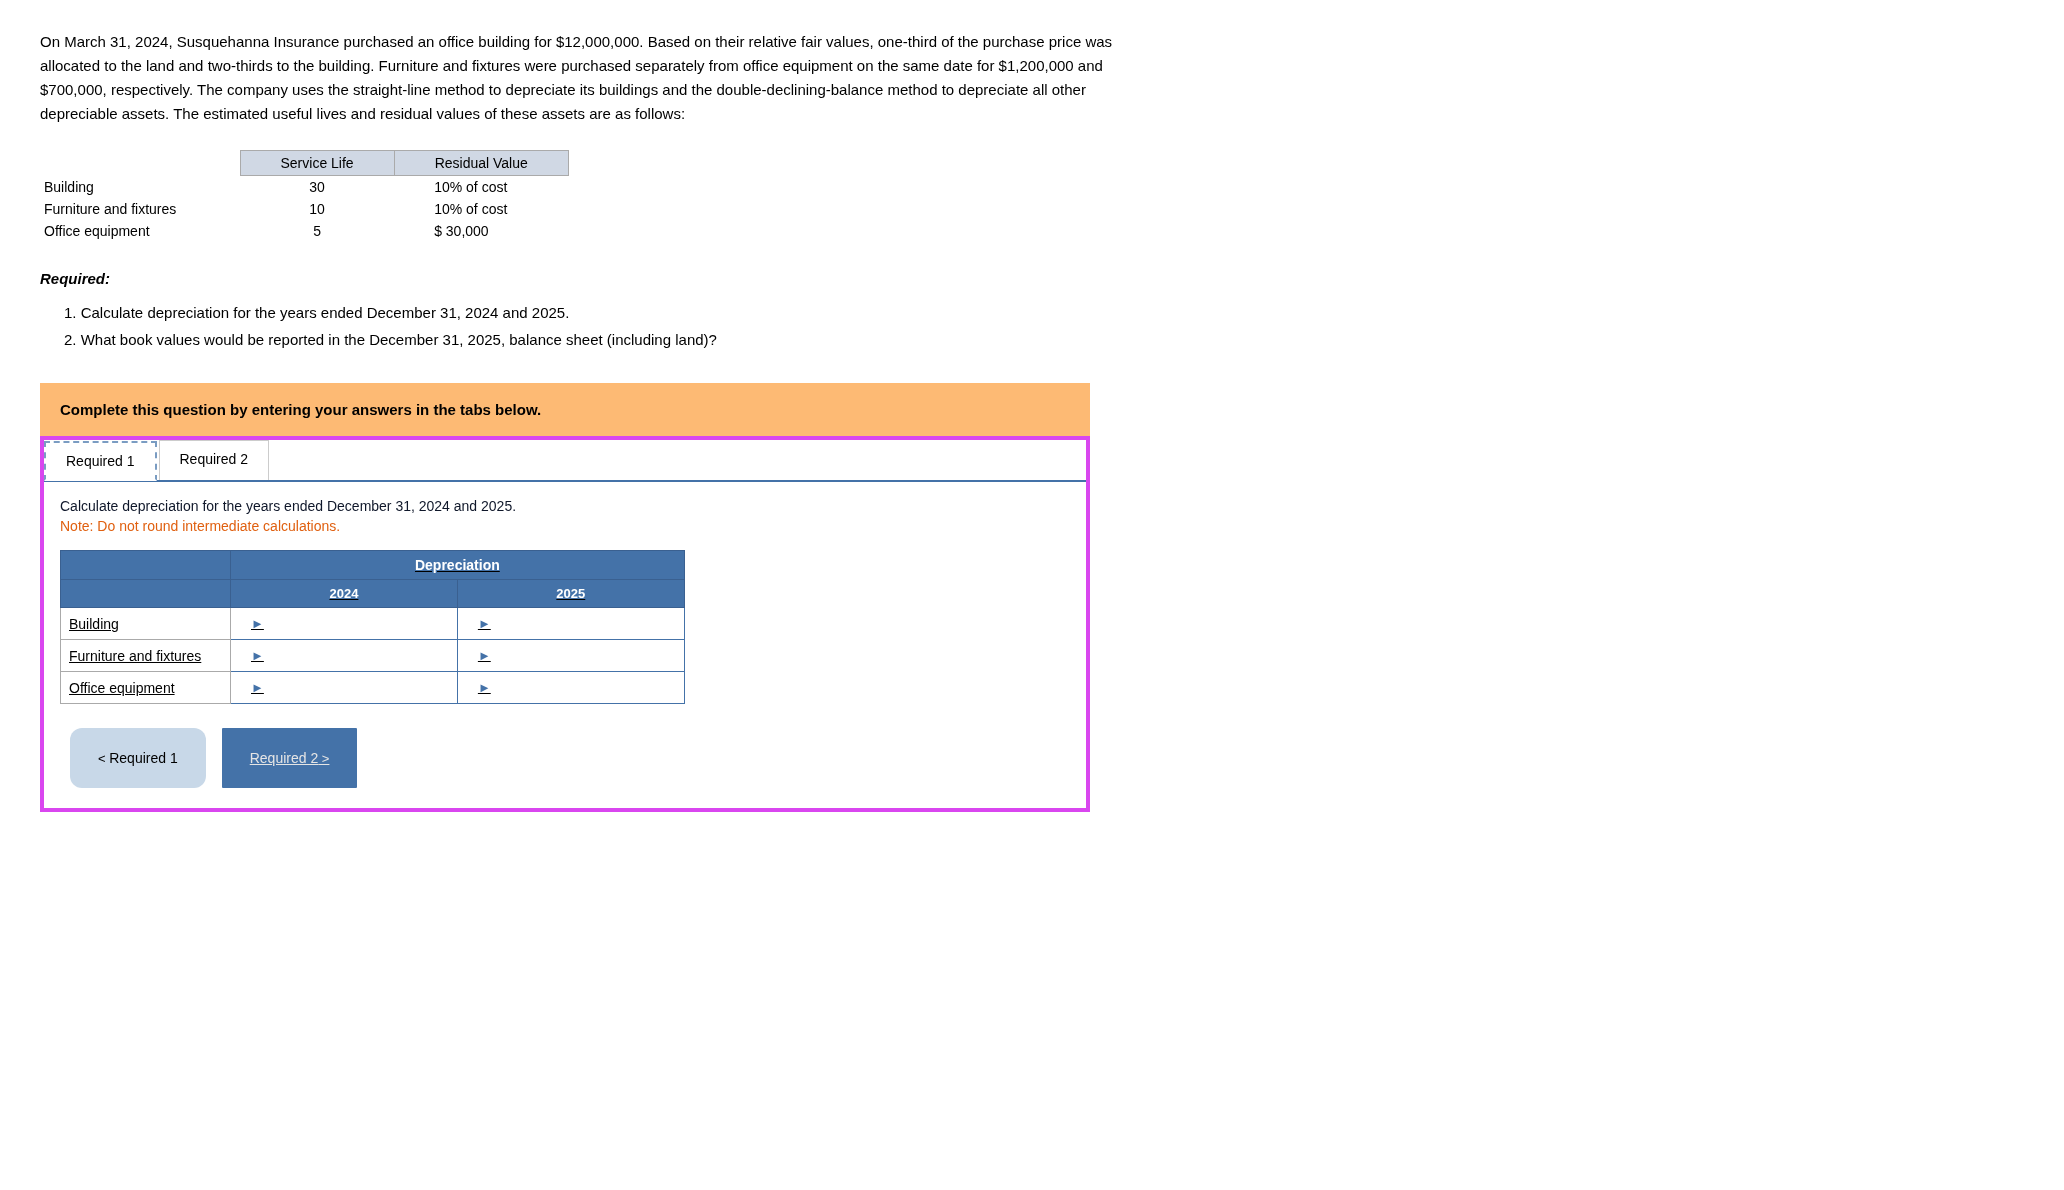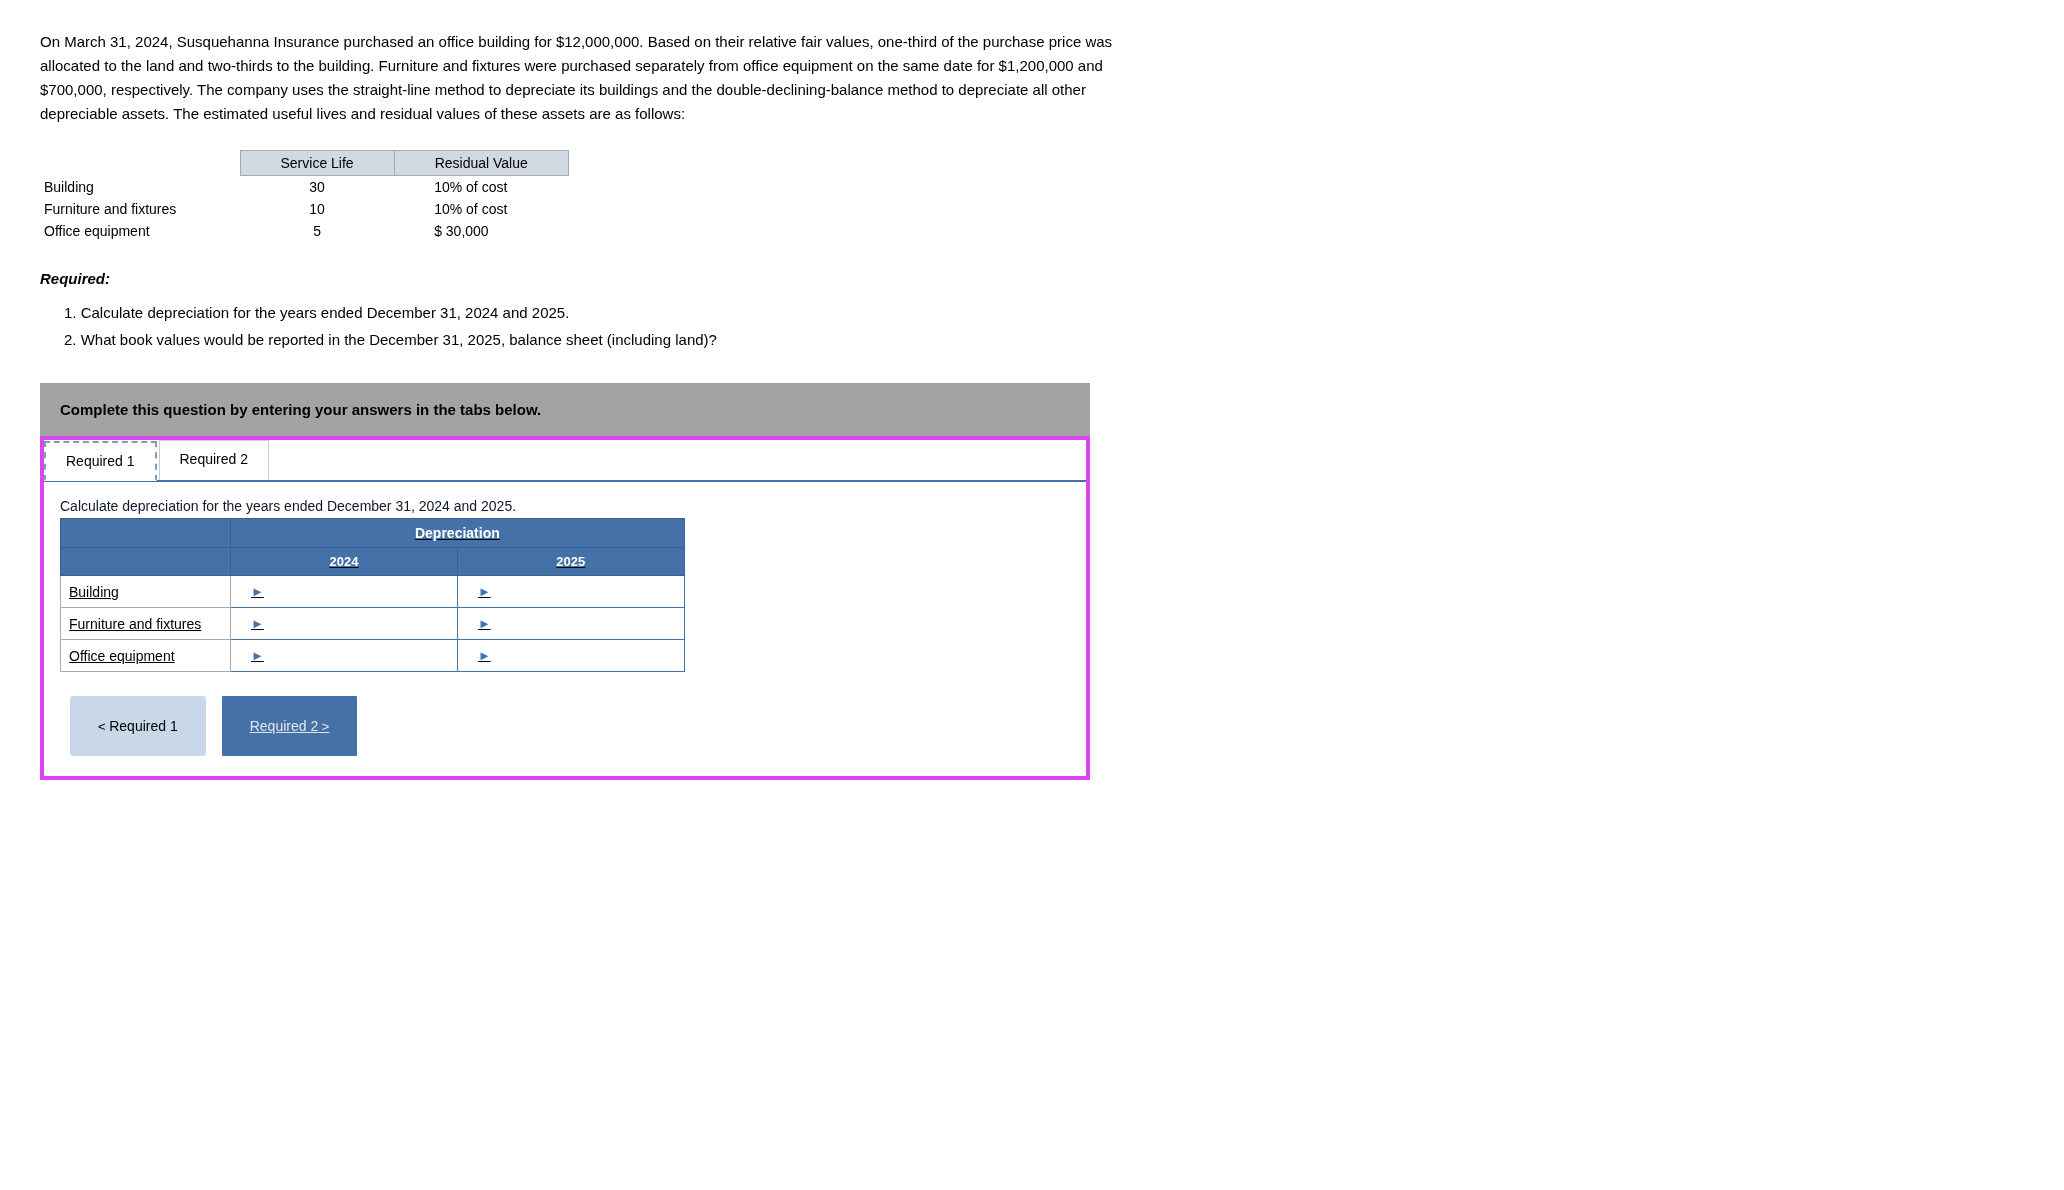--- a/index.html
+++ b/index.html
@@ -68,21 +68,21 @@
     }
 
     .required-items {
       margin-left: 24px;
       margin-bottom: 30px;
       font-size: 15px;
       line-height: 1.8;
     }
 
     .complete-banner {
-      background-color: #a3a3a3;
+      background-color: #fdba74;
       padding: 18px 20px;
       font-size: 15px;
       font-weight: bold;
       max-width: 1050px;
       margin-bottom: 0;
     }
 
     .tabs-container {
       max-width: 1050px;
       border: 4px solid #d946ef;
@@ -206,21 +206,21 @@
       padding-left: 10px;
     }
 
     .btn-prev {
       background-color: #c8d8e8;
       color: #000;
       border: none;
       padding: 22px 28px;
       font-size: 14px;
       cursor: pointer;
-      border-radius: 3px;
+      border-radius: 12px;
     }
 
     .btn-next {
       background-color: #4472a8;
       color: #e5e5e5;
       border: none;
       padding: 10px 28px;
       font-size: 14px;
       cursor: pointer;
       border-radius: 1px;
@@ -273,20 +273,21 @@
 <div class="complete-banner">Complete this question by entering your answers in the tabs below.</div>
 
 <div class="tabs-container">
   <div class="tabs-row">
     <div class="tab active">Required 1</div>
     <div class="tab">Required 2</div>
   </div>
 
   <div class="tab-content">
     <p class="tab-description">Calculate depreciation for the years ended December 31, 2024 and 2025.</p>
+    <p class="tab-note">Note: Do not round intermediate calculations.</p>
 
     <table class="depreciation-table">
       <thead>
         <tr>
           <th class="empty-header"></th>
           <th class="group-header" colspan="2">Depreciation</th>
         </tr>
         <tr>
           <th class="empty-header"></th>
           <th class="year-header">2024</th>

